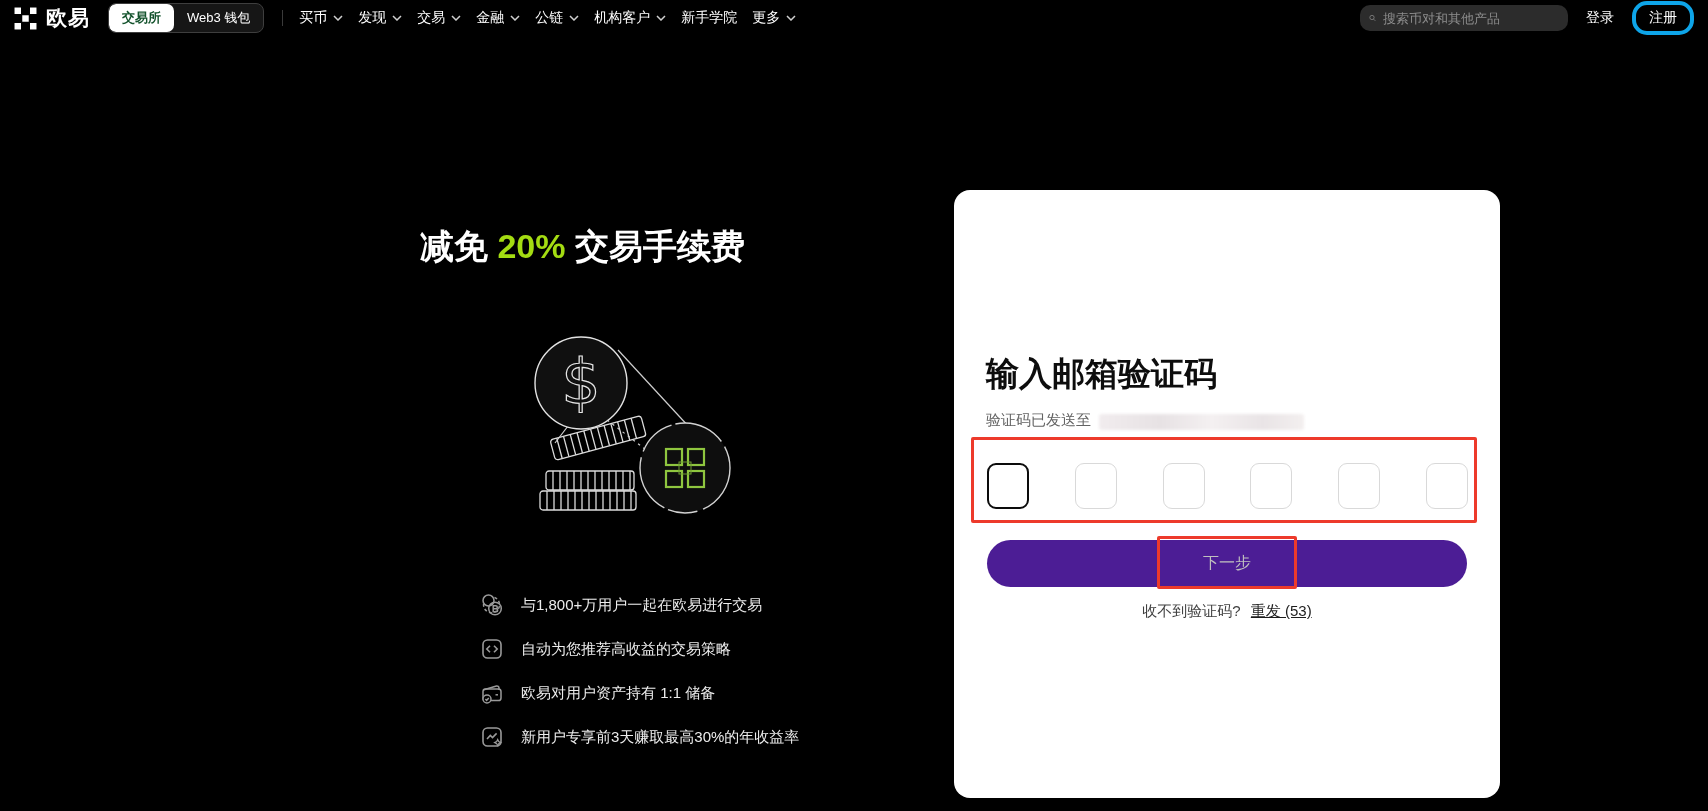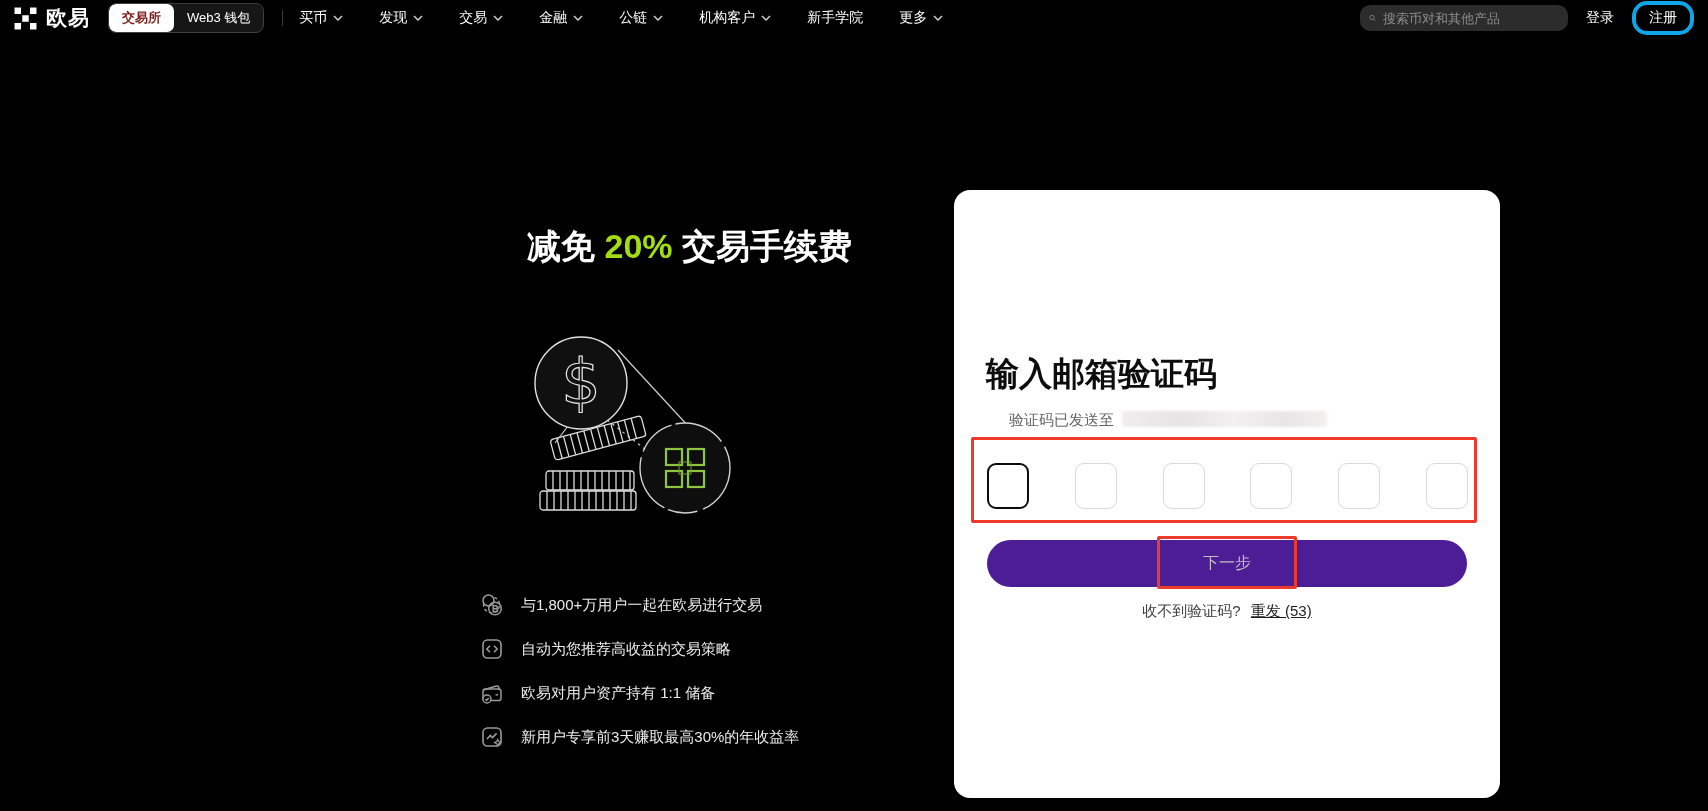--- a/index.html
+++ b/index.html
@@ -16,62 +16,62 @@
   }
   .brand { display:flex; align-items:center; gap:9px; cursor:pointer; }
   .brand-text { font-size:21px; font-weight:700; letter-spacing:1px; }
   .toggle {
     display:flex; align-items:center; margin-left:18px;
     background:#161616; border:1px solid #3e3e3e; border-radius:8px; overflow:hidden;
   }
   .toggle-seg {
     font-size:13px; padding:5px 13px; color:#fff; cursor:pointer; white-space:nowrap;
   }
-  .toggle-seg.active { background:#fff; color:#7f1d1d; border-radius:7px; font-weight:700; }
+  .toggle-seg.active { background:#fff; color:#14532d; border-radius:7px; font-weight:700; }
   .nav-divider { width:1px; height:16px; background:#3a3a3a; margin:0 16px 0 18px; }
-  .nav-items { display:flex; align-items:flex-end; gap:36px; }
+  .nav-items { display:flex; align-items:flex-end; gap:15px; }
   .nav-item { display:flex; align-items:center; gap:6px; font-size:14px; cursor:pointer; white-space:nowrap; }
   .nav-right { margin-left:auto; display:flex; align-items:center; gap:18px; }
   .search {
     display:flex; align-items:center; gap:7px;
     width:208px; height:26px; background:#2c2c2c; border-radius:10px; padding:0 9px;
   }
   .search input {
     flex:1; background:transparent; border:none; outline:none;
     color:#ddd; font-size:13px; font-family:inherit;
   }
   .search input::placeholder { color:#8d8d8d; }
   .login { font-size:14px; cursor:pointer; }
   .register {
     font-size:14px; cursor:pointer; border:4px solid #0ea5e9; border-radius:15px;
     padding:4px 13px; background:transparent; color:#fff; font-family:inherit;
   }
   
   .headline {
-    position:absolute; left:420px; top:224px; width:432px; text-align:right;
+    position:absolute; left:420px; top:224px; width:432px; text-align:left;
     font-size:34px; font-weight:700; color:#fff; white-space:nowrap;
   }
   .headline .hl { color:var(--accent,#a4dc12); }
   .illustration { position:absolute; left:498px; top:310px; }
   .features { position:absolute; left:479px; top:592px; display:flex; flex-direction:column; gap:18px; }
   .feature { display:flex; align-items:center; gap:16px; height:26px;text-align:right; }
   .feature .f-icon { width:26px; height:26px; flex:0 0 26px; }
   .feature .f-text { font-size:15px; color:#ececec; white-space:nowrap; }
   
   .card {
     position:absolute; left:954px; top:190px; width:546px; height:608px;
     background:#fff; border-radius:16px; color:#111;
   }
   .card-title {
     position:absolute; left:32px; top:162px;
     font-size:33px; font-weight:700; color:#0d0d0d; white-space:nowrap;
   }
   .card-subtitle {
-    position:absolute; left:32px; top:221px; display:flex; align-items:flex-start; gap:8px;
-    font-size:15px; color:#636363;margin-left:23px;
+    position:absolute; left:32px; top:221px; display:flex; align-items:flex-end; gap:8px;
+    font-size:15px; color:#636363;
   }
   .redacted {
     width:205px; height:16px; border-radius:3px;
     background:linear-gradient(90deg,#f1ecee 0%,#e7e2e4 30%,#f4f0f1 55%,#e9e4e6 80%,#f3efef 100%);
     filter:blur(1.5px);
   }
   .code-row {
     position:absolute; left:33px; top:273px; width:481px;
     display:flex; justify-content:space-between;
   }

